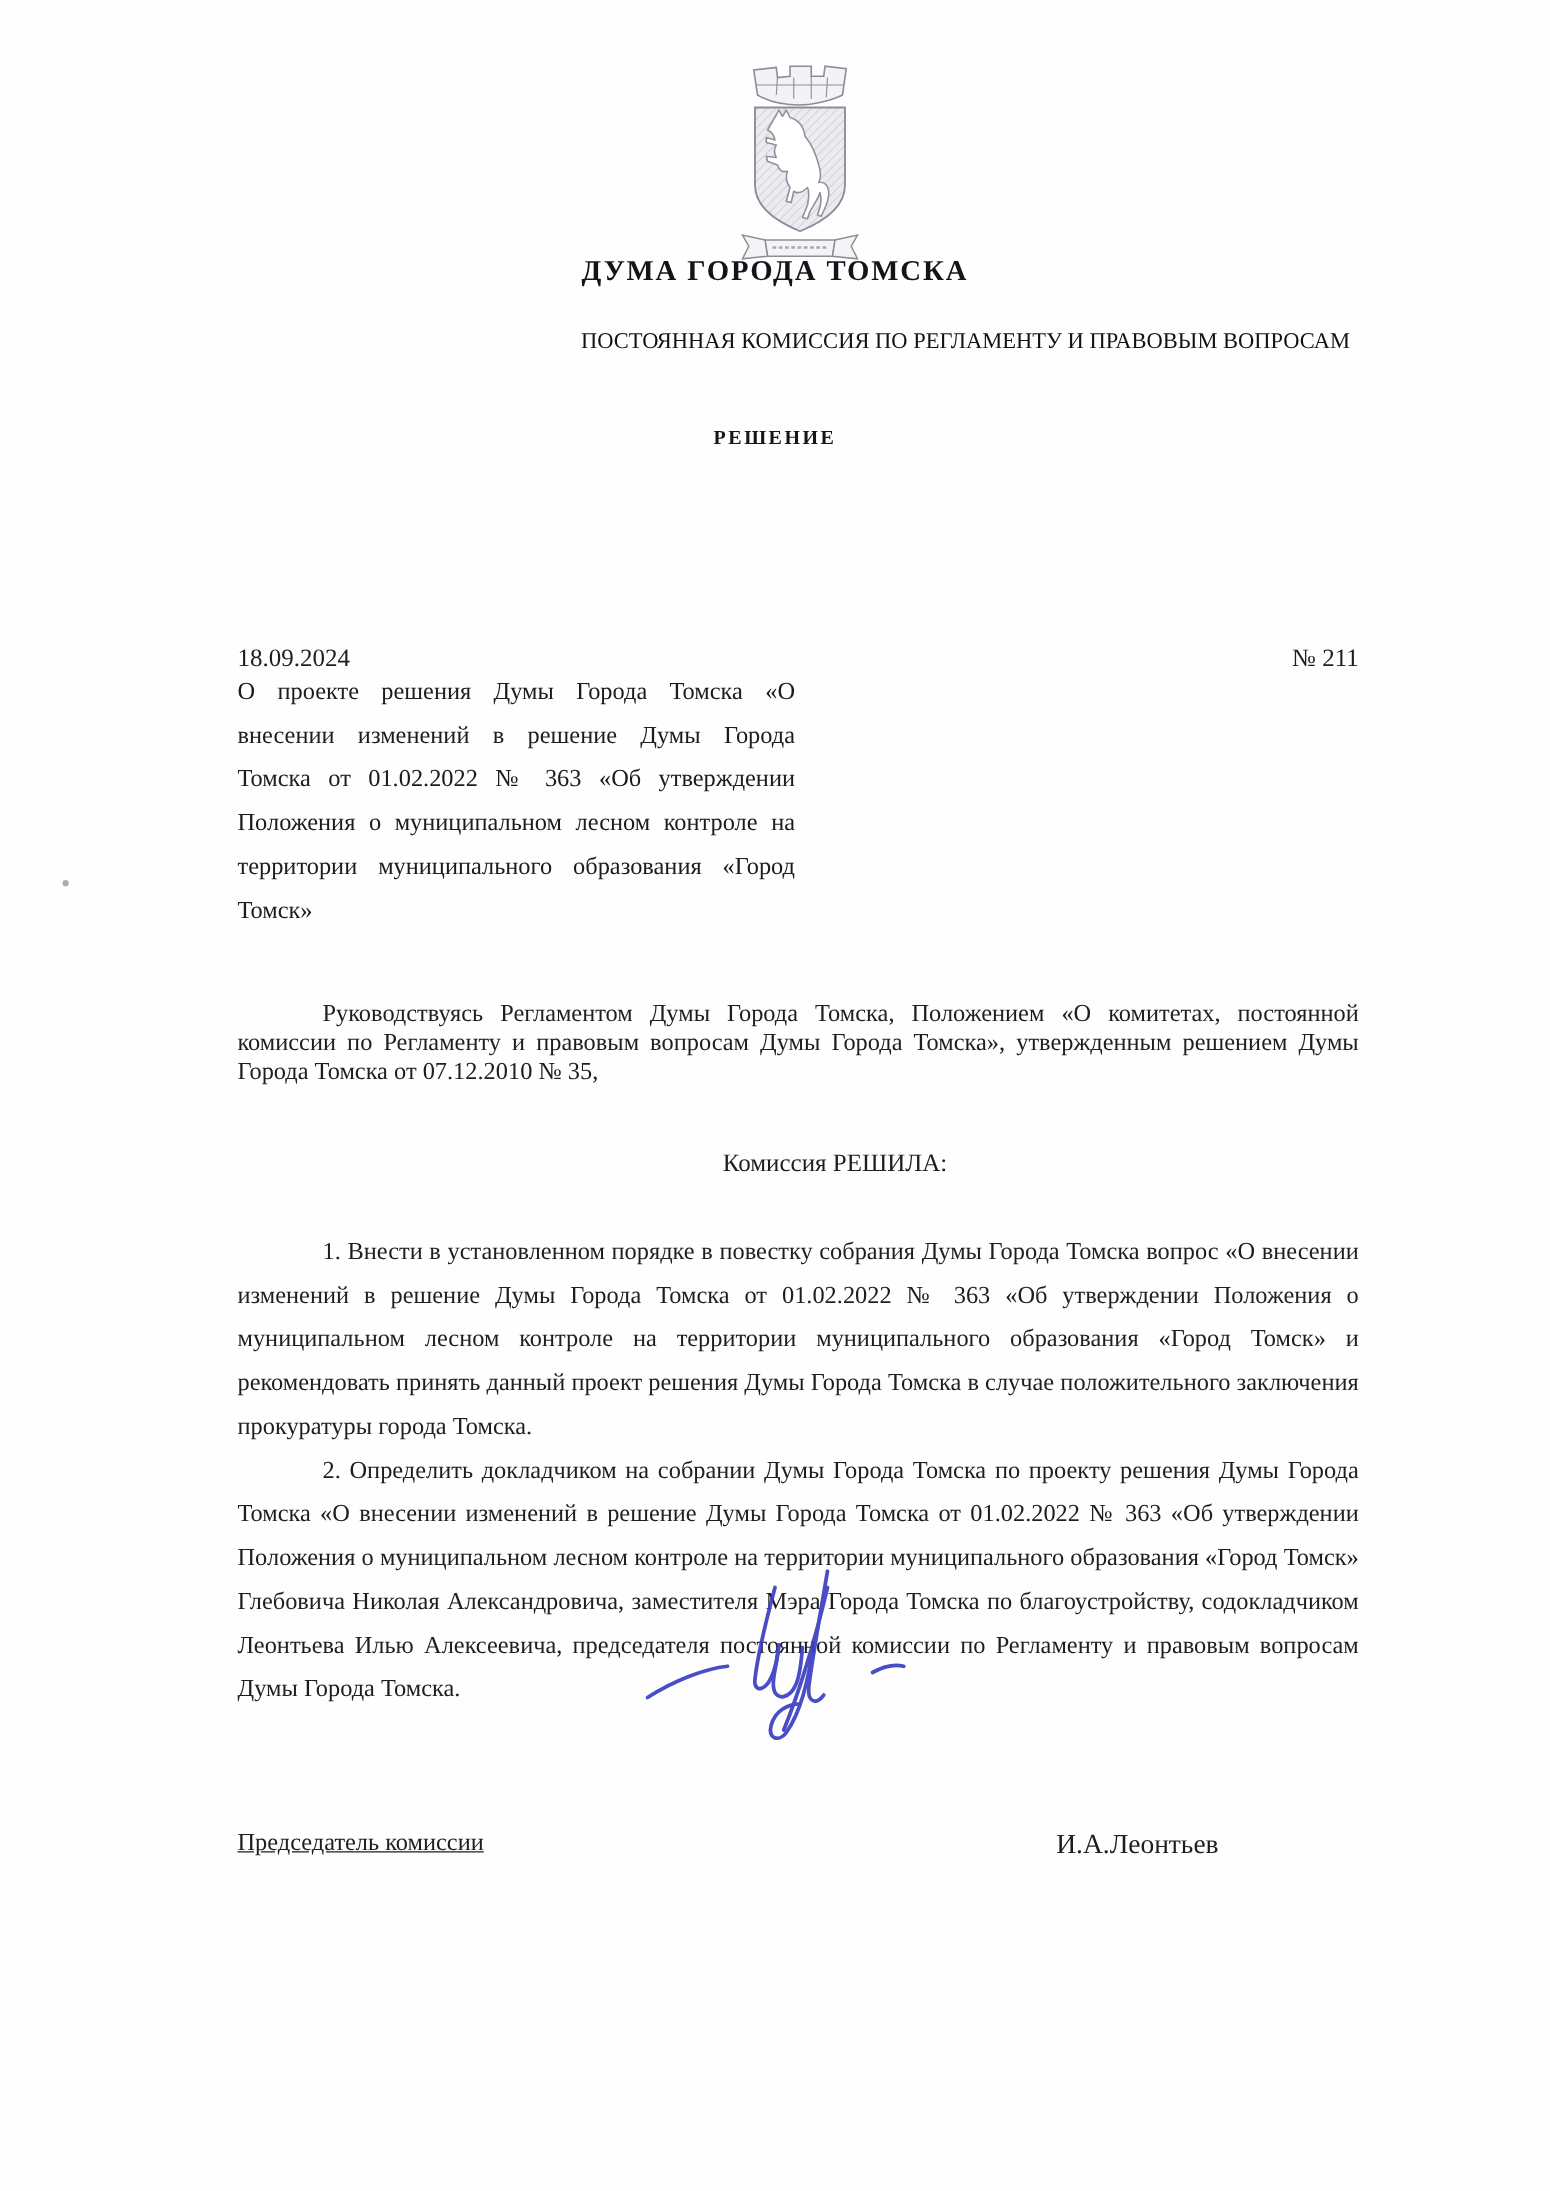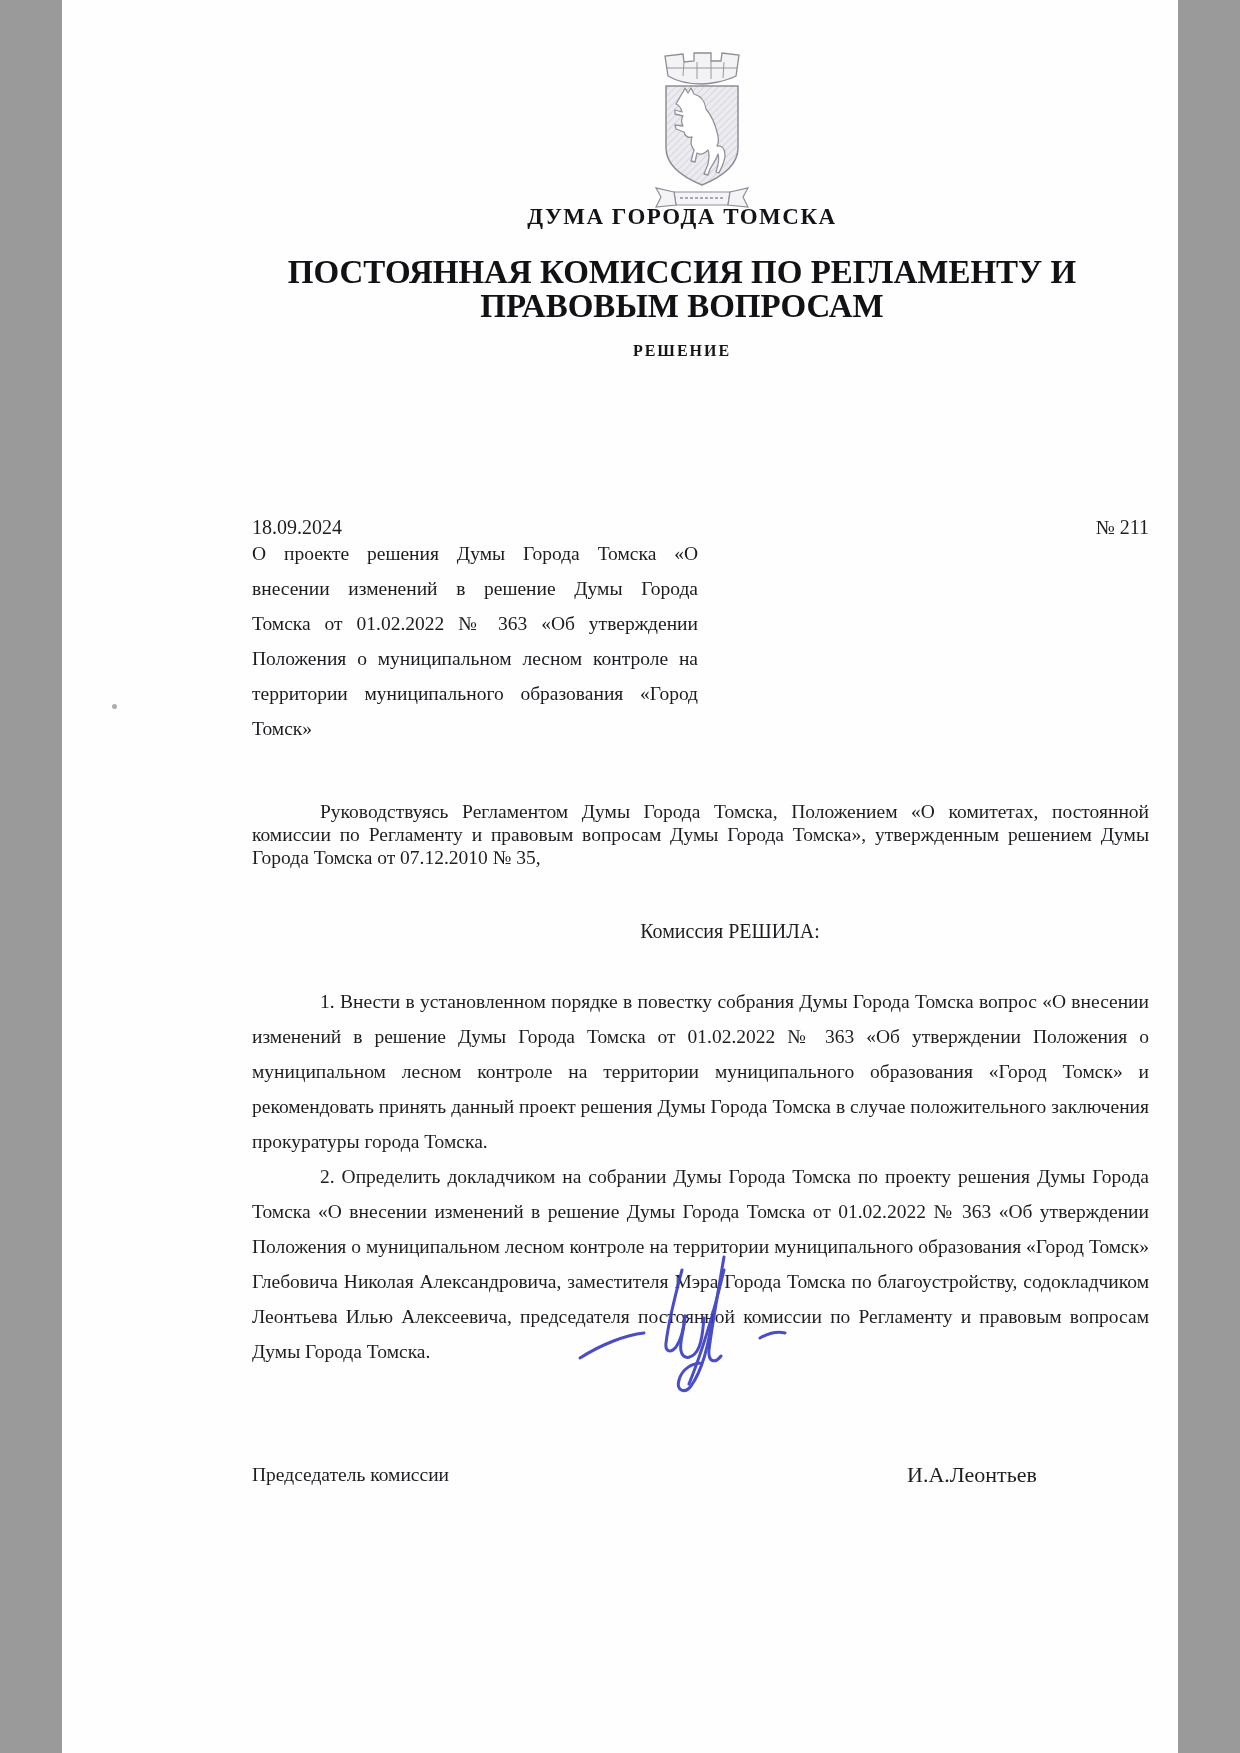--- a/index.html
+++ b/index.html
@@ -1,38 +1,38 @@
 <!DOCTYPE html>
 <html lang="ru"><head>
 <meta charset="utf-8">
 <style>
   html,body{margin:0;padding:0;background:#9a9a9a;}
   .page{
     position:relative;
-    width:1116px;height:1753px;
+    width:1240px;height:1753px;
     margin:0 auto;
     background:#fefefe;
     font-family:"Liberation Serif","DejaVu Serif",serif;
     color:#1e1e22;
     overflow:hidden;
   }
   .abs{position:absolute;}
   .center{left:0;width:1240px;text-align:center;}
   .emblem{left:548px;top:46px;width:180px;height:172px;}
   .org-title{top:204px;font-size:23px;font-weight:bold;letter-spacing:1.5px;color:#141418;}
-  .commission-title{top:255px;left:160px;width:920px;text-align:center;font-size:33px;font-weight:bold;line-height:34px;color:#121216;}
+  .commission-title{top:255px;left:160px;width:920px;text-align:right;font-size:18px;font-weight:normal;line-height:34px;color:#121216;}
   .doc-type{top:342px;font-size:16px;font-weight:bold;letter-spacing:2px;color:#16161a;}
   .date-row{top:516px;left:190px;width:897px;display:flex;justify-content:space-between;font-size:20px;}
   .subject{top:536px;left:190px;width:446px;font-size:19.5px;font-weight:normal;line-height:35px;text-align:justify;word-spacing:2px;color:#1b1b20;}
   .margin-dot{top:704px;left:50px;width:5px;height:5px;border-radius:50%;background:#8a8a8a;opacity:.7;}
   .preamble{top:800px;left:190px;width:897px;font-size:19.5px;line-height:23px;text-align:justify;text-indent:68px;}
   .resolve-head{top:920px;font-size:20px;margin-left:48px;}
   .items{top:984px;left:190px;width:897px;font-size:19.5px;line-height:35px;}
   .items p{margin:0;text-align:justify;text-indent:68px;}
-  .sig-label{top:1464px;left:190px;font-size:19.5px;}
+  .sig-label{top:1464px;left:190px;font-size:19.5px;text-decoration:underline;}
   .sig-name{top:1462px;left:845px;font-size:22px;}
   .sig-svg{top:1250px;left:500px;width:270px;height:165px;}
   [data-interactable]{cursor:default;}
 </style>
 </head>
 <body>
 
 <div class="page" data-interactable="false">
 
   <svg class="abs emblem" viewBox="0 0 180 172" data-interactable="false">

